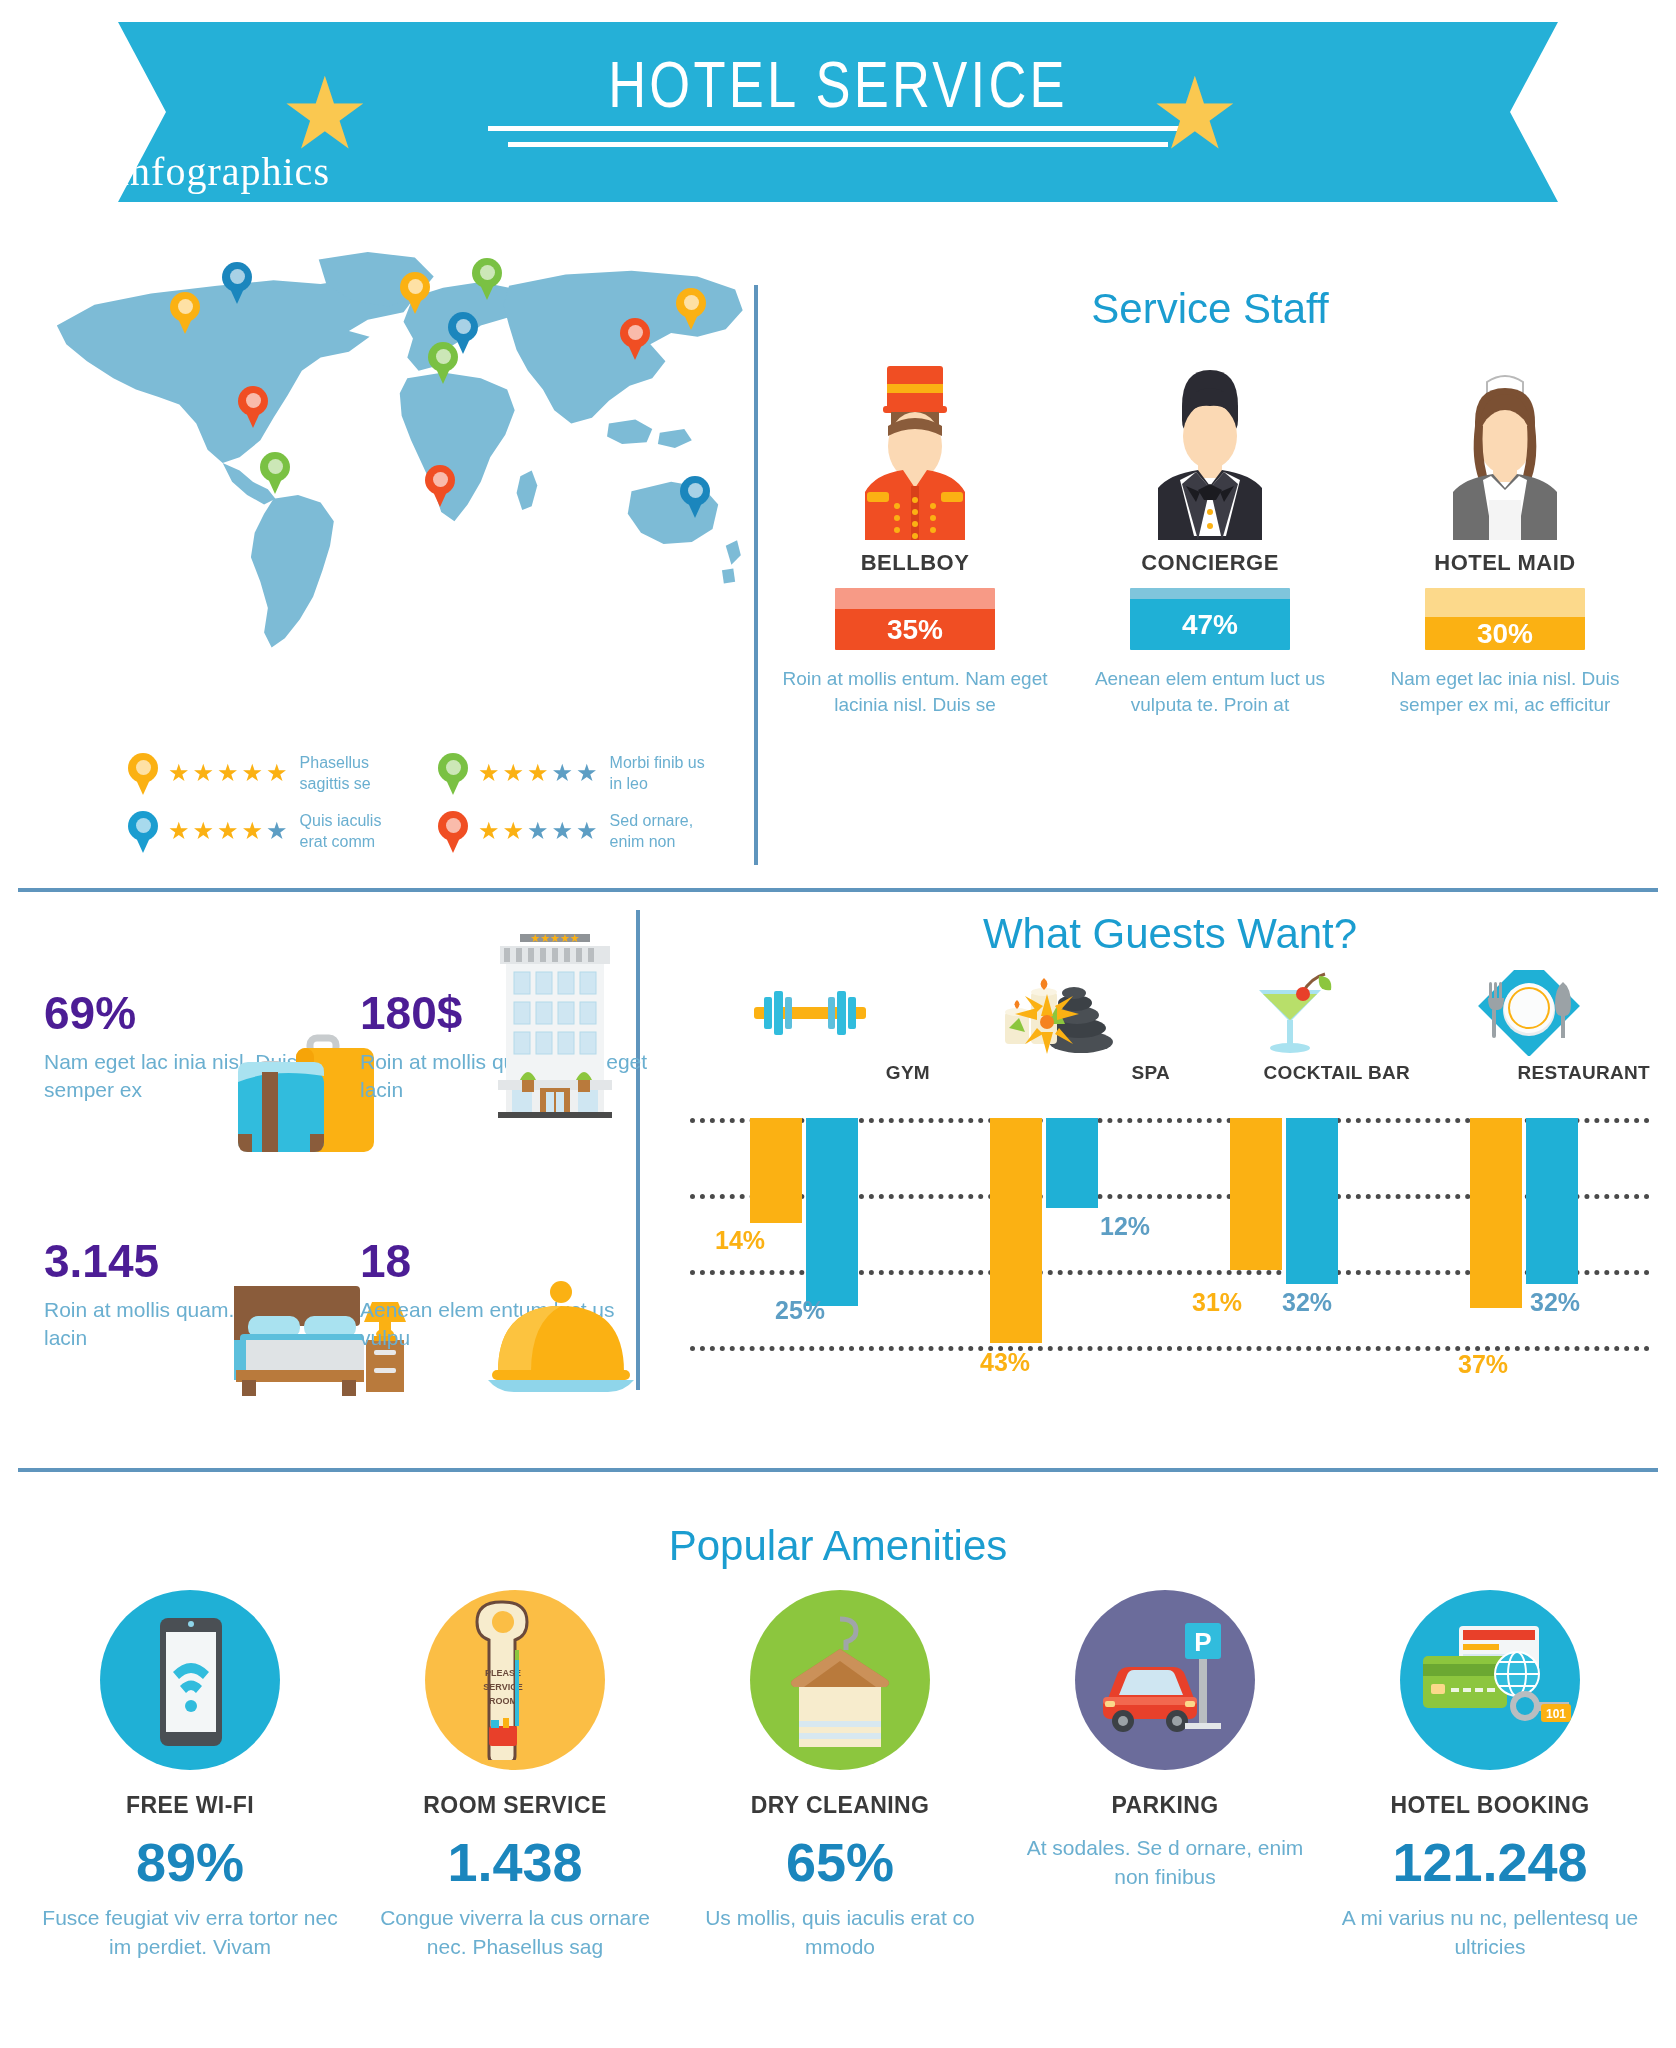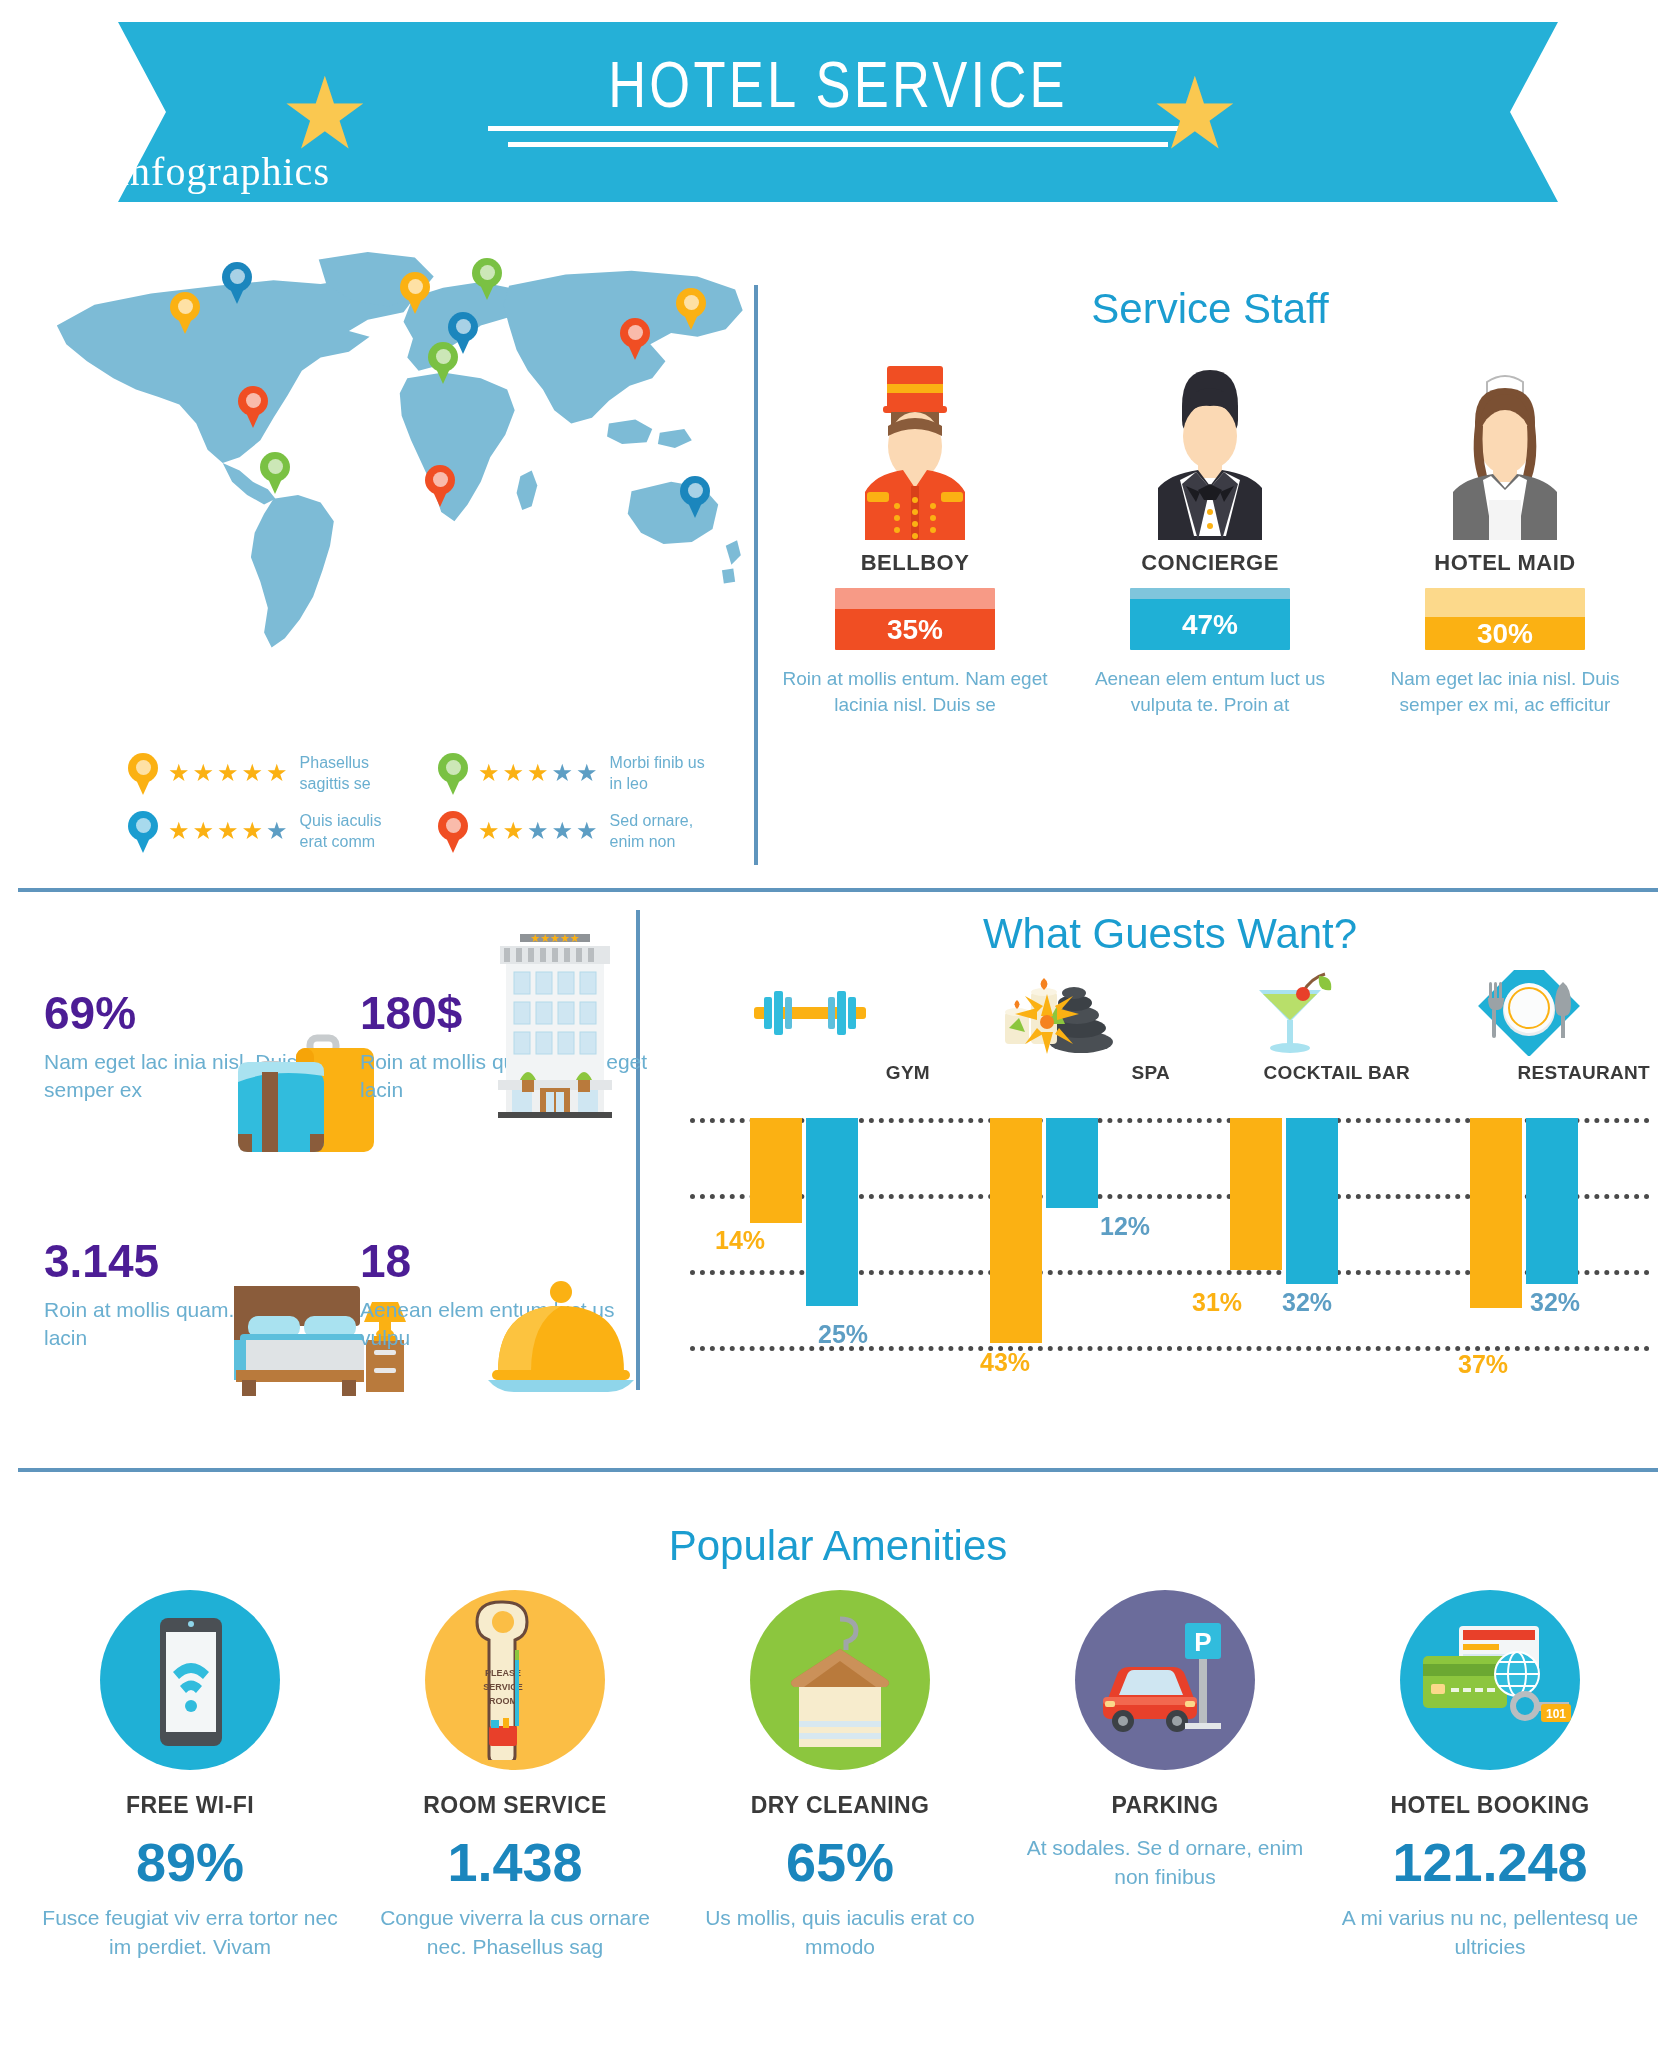--- a/index.html
+++ b/index.html
@@ -694,21 +694,21 @@
   <div class="chart-area">
     <div class="gridline" style="top:0px;"></div>
     <div class="gridline" style="top:76px;"></div>
     <div class="gridline" style="top:152px;"></div>
     <div class="gridline" style="top:228px;"></div>
 
     <div class="bargroup" style="left:0px;">
       <div class="bar a" style="height:105px;"></div>
       <div class="bar b" style="height:188px;"></div>
       <div class="blabel a" style="left:25px;top:110px;">14%</div>
-      <div class="blabel b" style="left:85px;top:204px;margin-left:43px;">25%</div>
+      <div class="blabel b" style="left:85px;top:180px;">25%</div>
     </div>
 
     <div class="bargroup" style="left:240px;">
       <div class="bar a" style="height:225px;"></div>
       <div class="bar b" style="height:90px;"></div>
       <div class="blabel a" style="left:50px;top:232px;">43%</div>
       <div class="blabel b" style="left:170px;top:96px;">12%</div>
     </div>
 
     <div class="bargroup" style="left:480px;">

